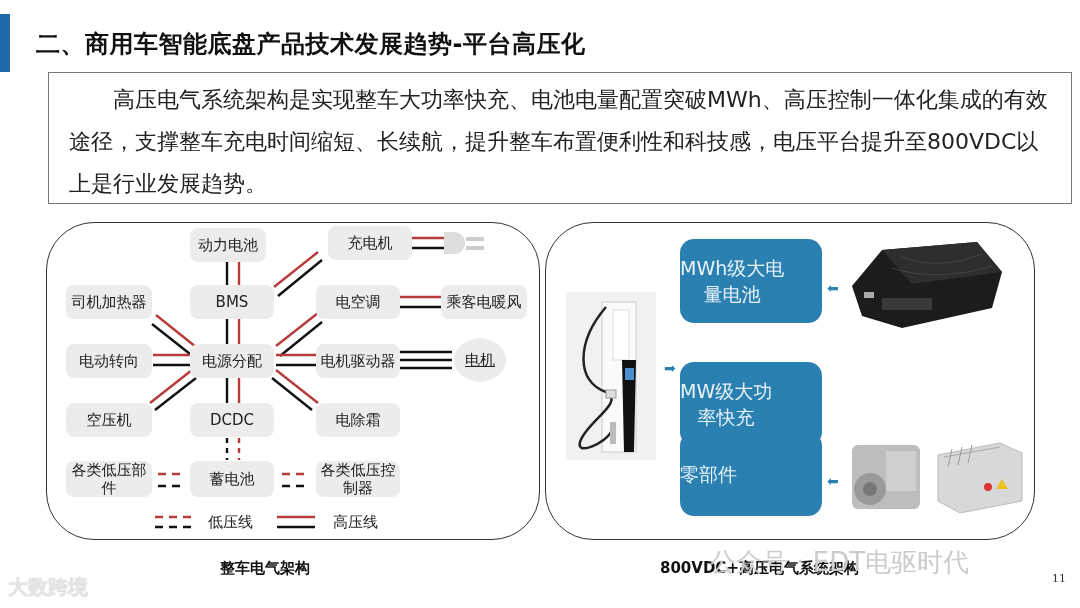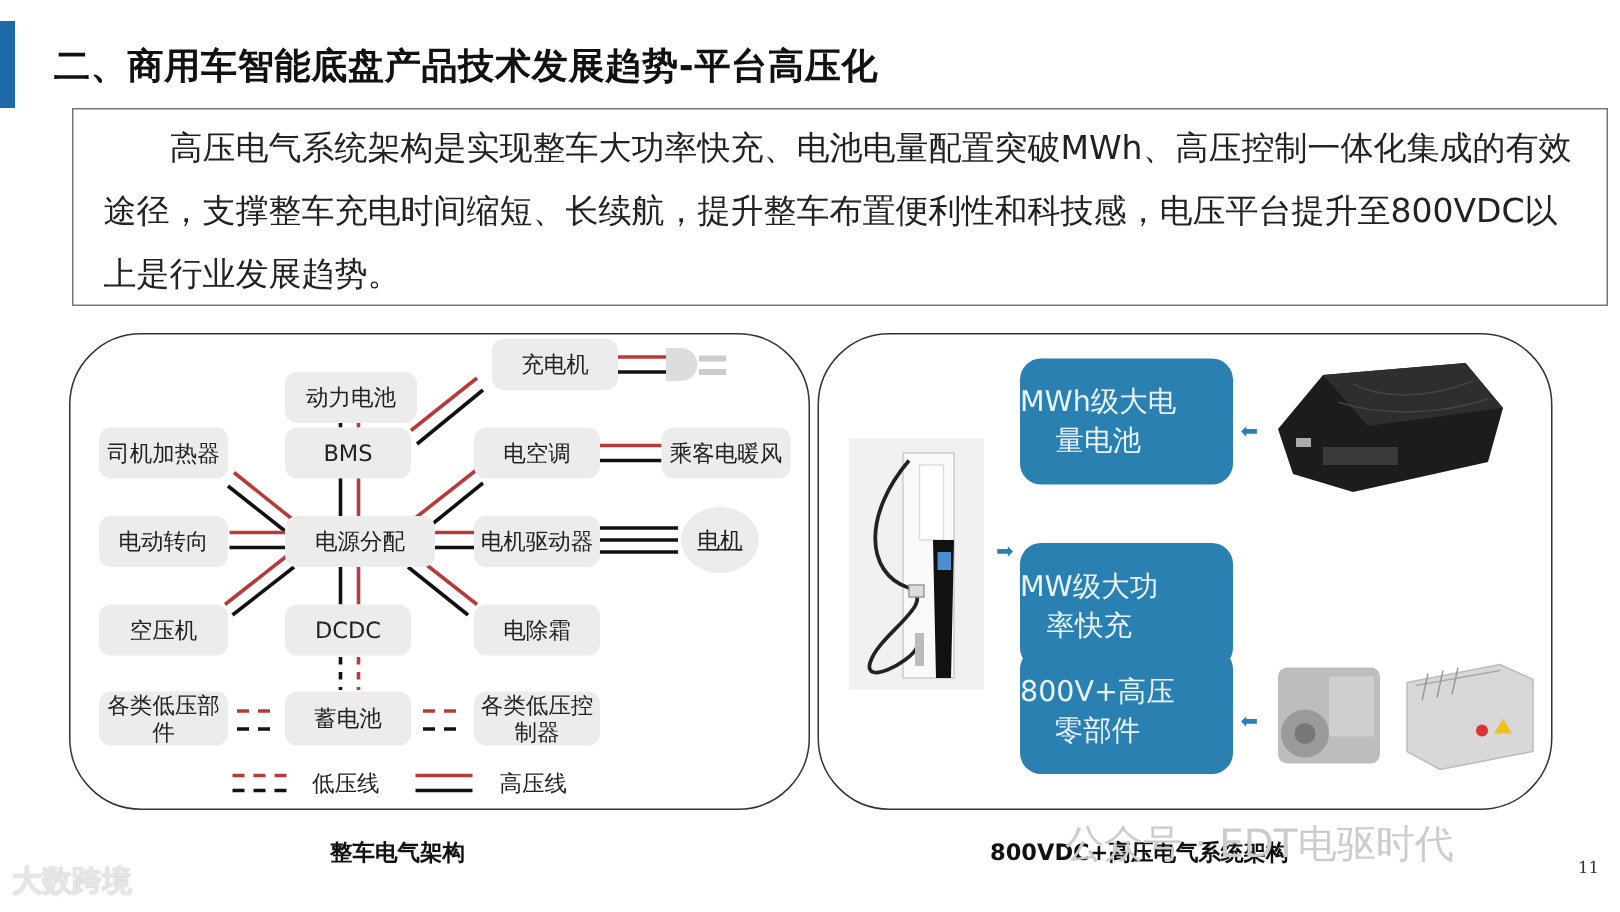--- a/index.html
+++ b/index.html
@@ -90,28 +90,28 @@
     <line x1="277" y1="527" x2="315" y2="527" stroke="#111"></line>
   </g>
 
   <g>
     <path d="M444 232 h10 a11 11 0 0 1 0 22 h-10 z" fill="#ddd"></path>
     <rect x="466" y="237" width="18" height="4" fill="#ccc"></rect>
     <rect x="466" y="246" width="18" height="4" fill="#ccc"></rect>
   </g>
 </svg>
 
-<div class="node" style="left:190px;top:228px;width:88px;height:34px;margin-top:20px;">动力电池</div>
+<div class="node" style="left:190px;top:228px;width:76px;height:34px;">动力电池</div>
 <div class="node" style="left:328px;top:226px;width:84px;height:34px;">充电机</div>
 <div class="node" style="left:66px;top:285px;width:86px;height:34px;">司机加热器</div>
 <div class="node" style="left:190px;top:285px;width:84px;height:34px;">BMS</div>
 <div class="node" style="left:316px;top:285px;width:84px;height:34px;">电空调</div>
 <div class="node" style="left:441px;top:285px;width:86px;height:34px;text-align:right;">乘客电暖风</div>
 <div class="node" style="left:66px;top:344px;width:86px;height:34px;">电动转向</div>
-<div class="node" style="left:190px;top:344px;width:100px;height:34px;">电源分配</div>
+<div class="node" style="left:190px;top:344px;width:84px;height:34px;">电源分配</div>
 <div class="node" style="left:316px;top:344px;width:84px;height:34px;">电机驱动器</div>
 <div class="node round" style="left:454px;top:338px;width:52px;height:44px;">电机</div>
 <div class="node" style="left:66px;top:403px;width:86px;height:34px;">空压机</div>
 <div class="node" style="left:190px;top:403px;width:84px;height:34px;">DCDC</div>
 <div class="node" style="left:316px;top:403px;width:84px;height:34px;">电除霜</div>
 <div class="node" style="left:66px;top:461px;width:86px;height:36px;">各类低压部件</div>
 <div class="node" style="left:190px;top:461px;width:84px;height:36px;">蓄电池</div>
 <div class="node" style="left:316px;top:461px;width:84px;height:36px;">各类低压控制器</div>
 
 <div style="position:absolute;left:208px;top:513px;font-size:15px;color:#222;">低压线</div>
@@ -142,21 +142,20 @@
     </div>
 </div>
 <div class="bluebox" style="left:680px;top:336px;width:142px;height:84px;margin-top:26px;">
   <div>
       <div>MW级大功</div>
       <div>率快充</div>
     </div>
 </div>
 <div class="bluebox" style="left:680px;top:432px;width:142px;height:84px;">
   <div>
-      <div>800V+高压</div>
       <div>零部件</div>
     </div>
 </div>
 
 <div class="arrow" style="left:827px;top:280px;">⬅</div>
 <div class="arrow" style="left:827px;top:473px;">⬅</div>
 
 <div class="img-box" style="left:842px;top:236px;width:165px;height:96px;">
   <svg width="165" height="96" viewBox="0 0 165 96">
     <path d="M10 50 L40 14 L135 6 L160 36 L150 72 L60 92 L20 80 Z" fill="#1c1c1c"></path>

